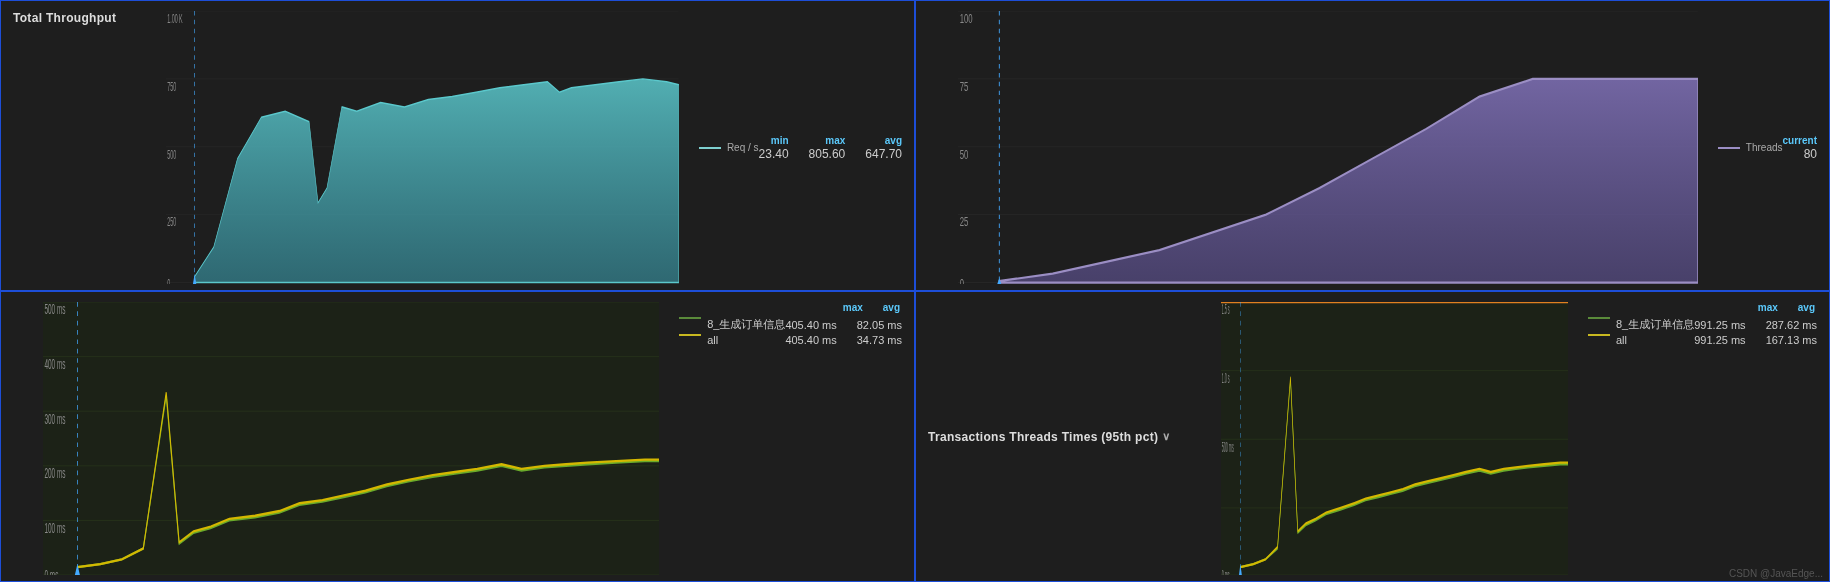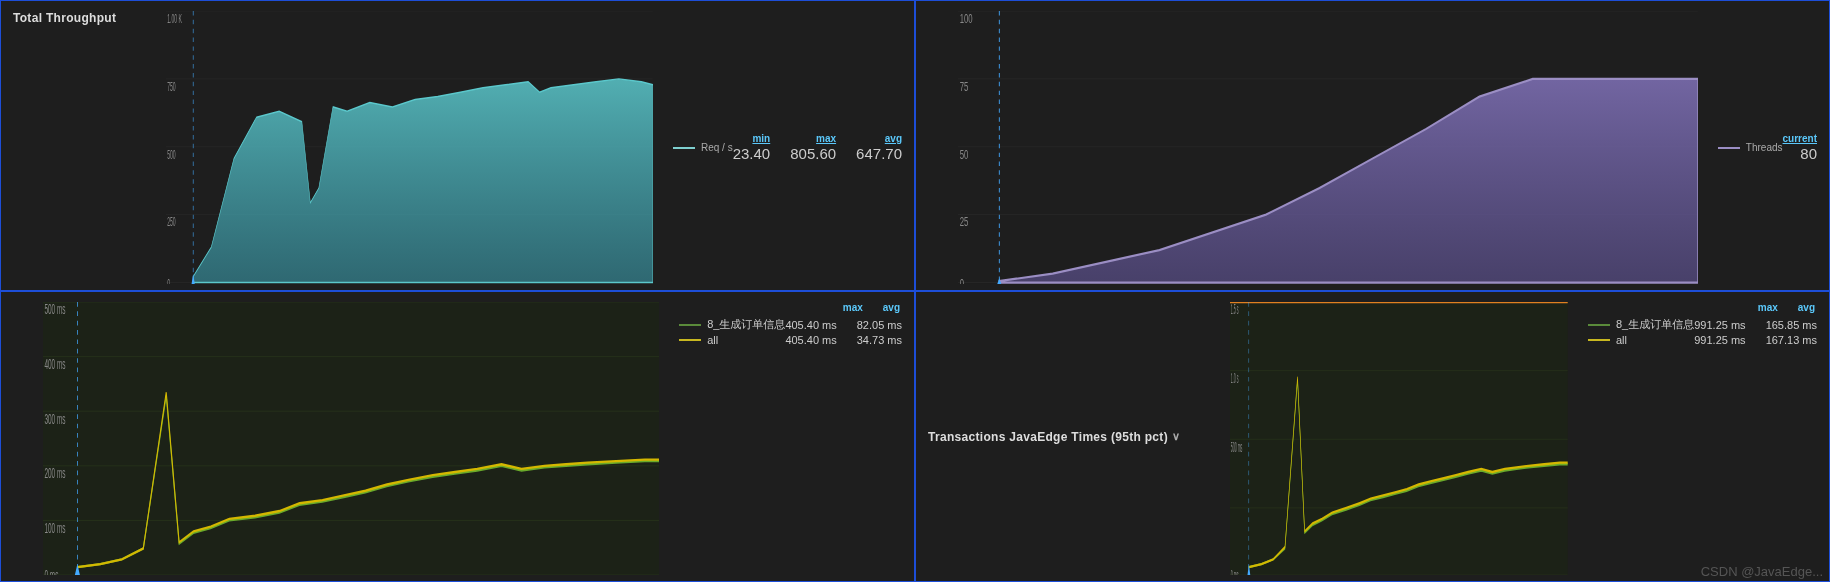--- a/index.html
+++ b/index.html
@@ -68,51 +68,51 @@
       display: flex;
       gap: 20px;
       color: #aaa;
     }
     .stat-group {
       display: flex;
       flex-direction: column;
       align-items: flex-end;
       gap: 1px;
     }
-    .stat-header { color: #5bc8fa; font-size: 10px; font-weight: bold; text-decoration: underline; }
-    .stat-value { color: #ccc; font-size: 15px; }
+    .stat-header { color: #5bc8fa; font-size: 10px; font-weight: bold; }
+    .stat-value { color: #ccc; font-size: 12px; }
     .multi-legend {
       display: flex;
       flex-direction: column;
       gap: 2px;
     }
     .legend-row {
       display: flex;
       align-items: center;
       justify-content: space-between;
       width: 100%;
     }
     .legend-row-left {
       display: flex;
-      align-items: center;
+      align-items: flex-start;
       gap: 6px;
     }
     .legend-row-values {
       display: flex;
       gap: 20px;
     }
     svg.chart {
       width: 100%;
       height: 100%;
     }
     .watermark {
       position: absolute;
       bottom: 2px;
       right: 6px;
-      font-size: 13px;
+      font-size: 10px;
       color: #555;
     }
     .title-with-dropdown {
       display: flex;
       align-items: center;
       justify-content: center;
       gap: 4px;
     }
     .dropdown-arrow {
       color: #aaa;
@@ -315,21 +315,21 @@
         <div class="legend-row-values">
           <span>405.40 ms</span>
           <span>34.73 ms</span>
         </div>
       </div>
     </div>
   </div>
 
   <div class="panel" style="position:relative;">
     <div class="title-with-dropdown panel-title">
-      <span>Transactions JavaEdge Times (95th pct)</span>
+      <span>Transactions Threads Times (95th pct)</span>
       <span class="dropdown-arrow">∨</span>
     </div>
     <div class="chart-area">
       <svg class="chart" viewBox="0 0 860 175" preserveAspectRatio="none" xmlns="http://www.w3.org/2000/svg">
         <rect x="0" y="0" width="860" height="175" fill="#1a2510" opacity="0.5"></rect>
 
         <line x1="0" y1="0" x2="860" y2="0" stroke="#2d3d1d" stroke-width="0.5"></line>
         <line x1="0" y1="44" x2="860" y2="44" stroke="#2d3d1d" stroke-width="0.5"></line>
         <line x1="0" y1="88" x2="860" y2="88" stroke="#2d3d1d" stroke-width="0.5"></line>
         <line x1="0" y1="132" x2="860" y2="132" stroke="#2d3d1d" stroke-width="0.5"></line>
@@ -367,21 +367,21 @@
         <span style="color:#5bc8fa; font-size:10px; font-weight:bold;">max</span>
         <span style="color:#5bc8fa; font-size:10px; font-weight:bold;">avg</span>
       </div>
       <div class="legend-row">
         <div class="legend-row-left">
           <span class="legend-line legend-line-green"></span>
           <span>8_生成订单信息</span>
         </div>
         <div class="legend-row-values">
           <span>991.25 ms</span>
-          <span>165.85 ms</span>
+          <span>287.62 ms</span>
         </div>
       </div>
       <div class="legend-row">
         <div class="legend-row-left">
           <span class="legend-line legend-line-yellow"></span>
           <span>all</span>
         </div>
         <div class="legend-row-values">
           <span>991.25 ms</span>
           <span>167.13 ms</span>

